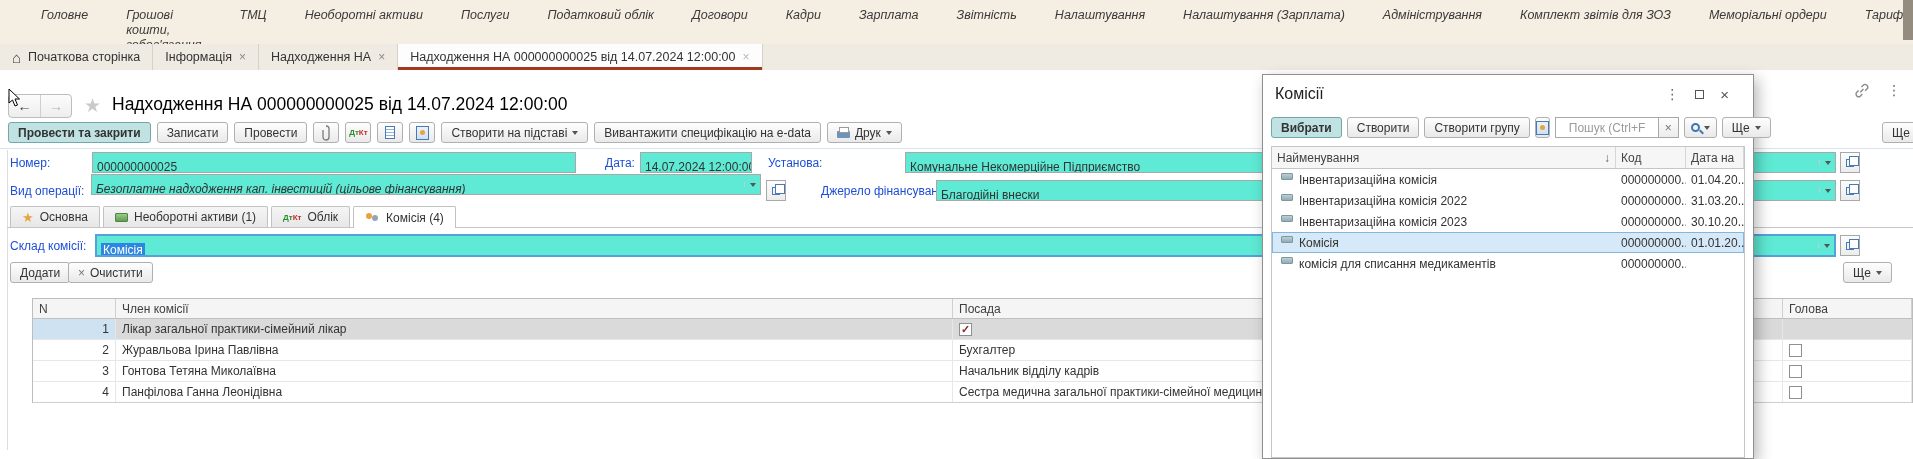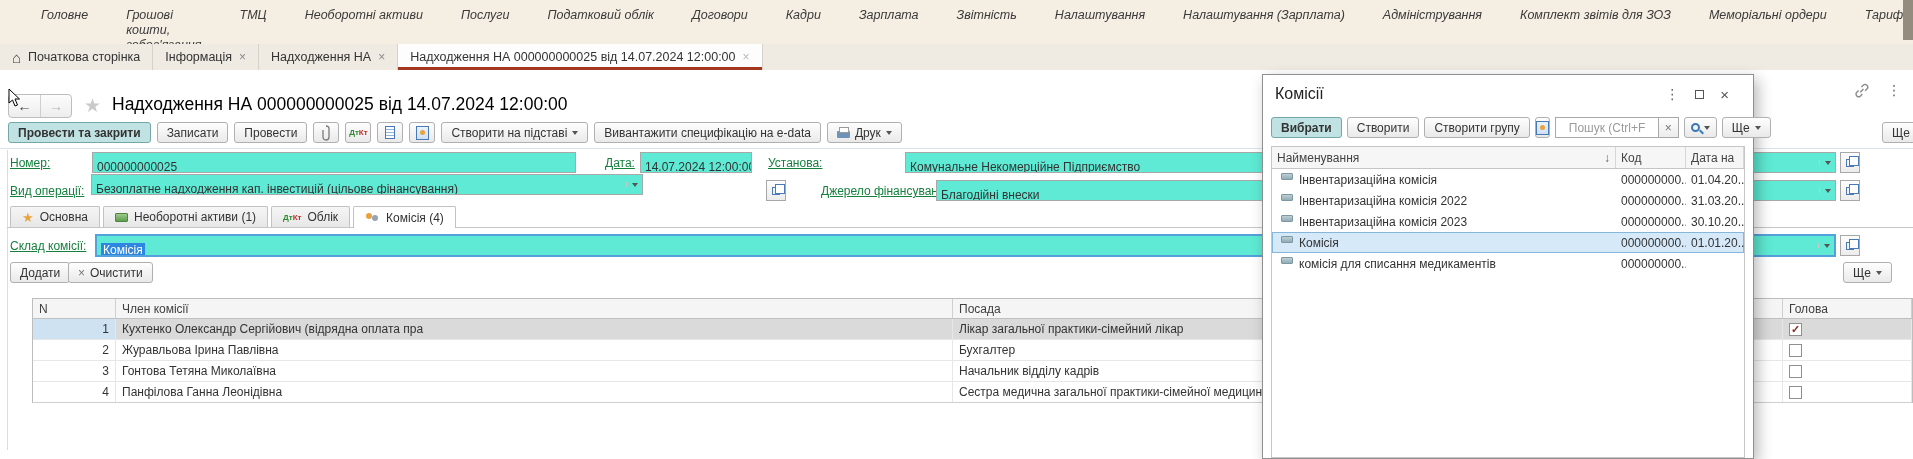--- a/index.html
+++ b/index.html
@@ -33,21 +33,21 @@
     background:linear-gradient(#fefefe,#e9e9e9); border:1px solid #b0b0b0; border-radius:3px; }
   .tri { width:0; height:0; border-left:3.5px solid transparent; border-right:3.5px solid transparent; border-top:4px solid #555; }
   .input { position:absolute; height:21px; border:1px solid #a8a8a8; background:#5eead4;
     display:flex; align-items:flex-start; padding:7px 4px; font-size:12px; overflow:hidden; white-space:nowrap; }
   .input .arr { margin-left:auto; border-left:1px solid #c9c9c9; align-self:stretch;
     display:flex; align-items:center; padding-left:5px; flex:0 0 auto; }
   .openbtn { position:absolute; width:20px; height:21px; border:1px solid #a8a8a8;
     background:linear-gradient(#fdfdfd,#ececec); display:flex; align-items:center; justify-content:center; }
   .winicon { position:relative; width:8px; height:8px; border:1px solid #4a7ab5; }
   .winicon::after { content:""; position:absolute; left:2px; top:-4px; width:8px; height:8px; border:1px solid #4a7ab5; background:#fff; }
-  .lbl { position:absolute; font-size:12px; color:#15803d; white-space:nowrap;text-decoration:underline; }
+  .lbl { position:absolute; font-size:12px; color:#1d4ed8; white-space:nowrap; }
   
   .dtkt { display:flex; flex-direction:row; line-height:7px; font-size:8px; font-weight:bold; }
   .dtkt .dt { color:#2f8b2f; } .dtkt .kt { color:#c03028; }
   .docicon { width:10px; height:13px; border:1px solid #4a7ab5; background:
     repeating-linear-gradient(#fff 0 2px, #8fb4de 2px 3px); }
   .abook { position:relative; width:13px; height:14px; border:1px solid #4a7ab5;
     background:linear-gradient(#eaf2fb,#cfe0f4); }
   .abook::after { content:""; position:absolute; left:3px; top:3px; width:5px; height:5px; border-radius:50%; background:#e8a33d; }
   .prn { position:relative; width:13px; height:7px; background:#6f93b8; border-radius:1px; margin-top:3px; }
   .prn::before { content:""; position:absolute; left:2px; top:-4px; width:8px; height:4px; background:#fff; border:1px solid #9a9a9a; }
@@ -231,21 +231,21 @@
   <span>Комунальне Некомерційне Підприємство</span>
   <span class="arr">
       <span class="tri"></span>
     </span>
 </div>
 <div class="openbtn" style="left:1840px;top:152px;">
     <span class="winicon"></span>
   </div>
 
 <div class="lbl" style="left:10px;top:184px;">Вид операції:</div>
-<div class="input" style="left:91px;top:174px;width:552px;">
+<div class="input" style="left:91px;top:174px;width:670px;font-style:italic;">
   <span>Безоплатне надходження кап. інвестицій (цільове фінансування)</span>
   <span class="arr">
       <span class="tri"></span>
     </span>
 </div>
 <div class="openbtn" style="left:766px;top:180px;">
     <span class="winicon"></span>
   </div>
 <div class="lbl" style="left:821px;top:184px;">Джерело фінансування:</div>
 <div class="input" style="left:936px;top:180px;width:900px;">
@@ -304,21 +304,20 @@
 
 <div class="grid">
   <div class="g-hdr">
     <div>N</div>
     <div>Член комісії</div>
     <div>Посада</div>
     <div>Голова</div>
   </div>
   <div class="g-row sel">
     <div class="num cur">1</div>
-    <div>Кухтенко Олександр Сергійович (відрядна оплата пра</div>
     <div>Лікар загальної практики-сімейний лікар</div>
     <div>
         <span class="cb">
           <span>✓</span>
         </span>
       </div>
   </div>
   <div class="g-row">
     <div class="num">2</div>
     <div>Журавльова Ірина Павлівна</div>

